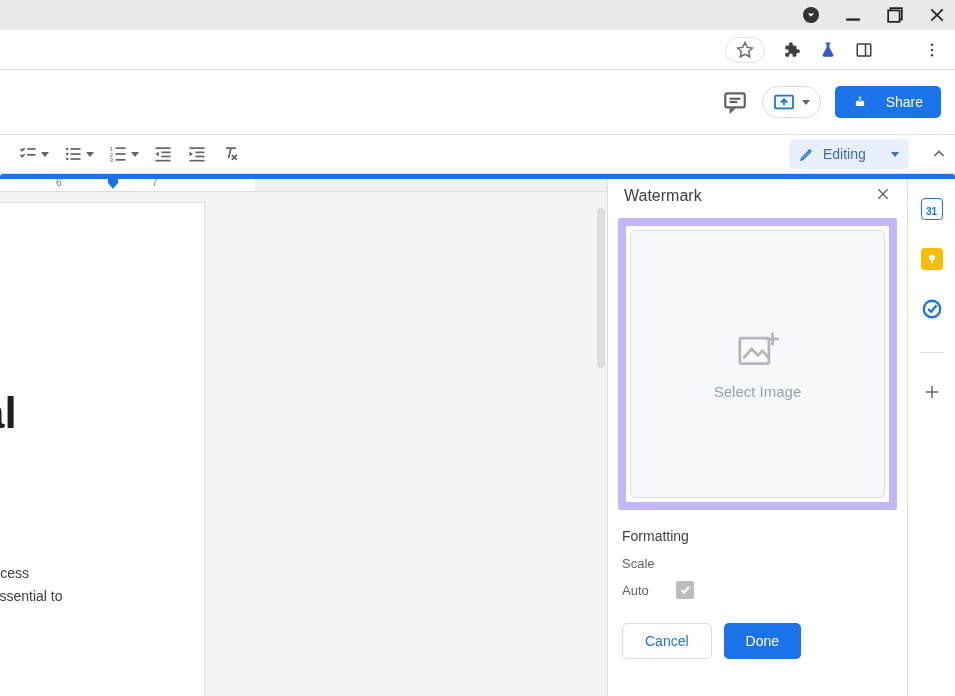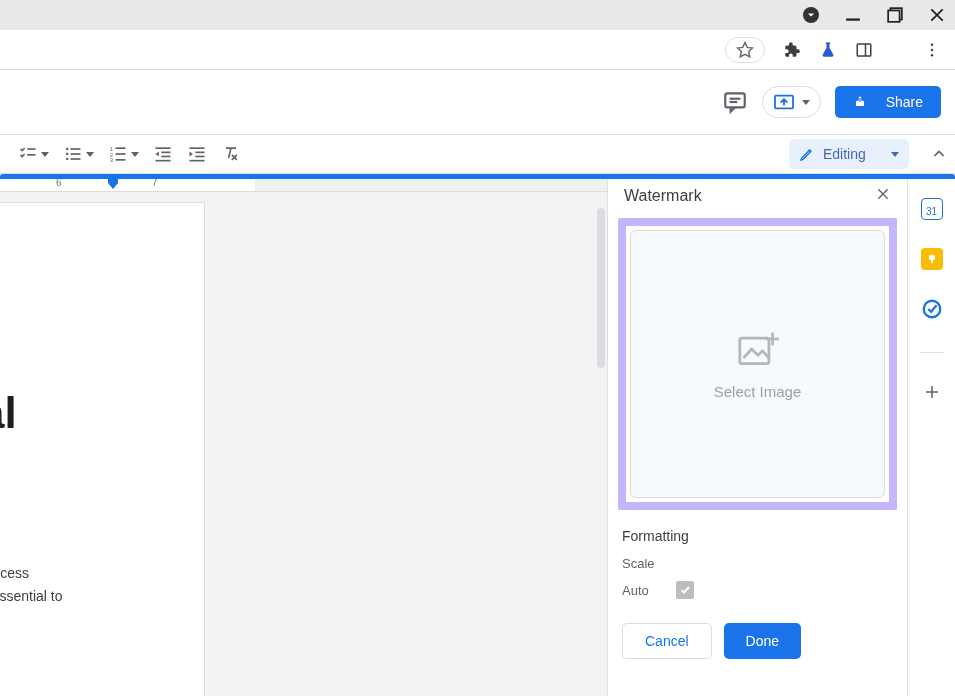--- a/index.html
+++ b/index.html
@@ -61,21 +61,21 @@
     .scale-caret { margin-left: auto; border-left: 4px solid transparent; border-right: 4px solid transparent; border-top: 4px solid #bdbdbd; }
     .chk { width: 18px; height: 18px; background: #bdbdbd; border-radius: 2px; display: flex; align-items: center; justify-content: center; }
 
     .btnrow { display: flex; justify-content: flex-start; gap: 12px; padding: 14px 4px 2px 4px; }
     .btn { height: 36px; padding: 0 22px; border-radius: 5px; font-size: 14px; display: flex; align-items: center; justify-content: center; font-weight: 500; }
     .btn-outline { border: 1px solid #dadce0; color: #1a73e8; background: #fff; }
     .btn-fill { background: #1a73e8; color: #fff; }
 
     
     .apprail { width: 48px; border-left: 1px solid #e0e0e0; background: #fff; display: flex; flex-direction: column; align-items: center; gap: 28px; padding-top: 24px; }
-    .rail-ic { width: 22px; height: 22px; border-radius: 4px; display: flex; align-items: center; justify-content: center; font-size: 10px; font-weight: normal; }
+    .rail-ic { width: 22px; height: 22px; border-radius: 4px; display: flex; align-items: center; justify-content: center; font-size: 10px; font-weight: bold; }
     .rail-sep { width: 24px; height: 1px; background: #e0e0e0; margin-top: 4px; }
 
     
     .vscroll { position: absolute; right: 2px; top: 16px; width: 8px; height: 160px; background: #dadce0; border-radius: 4px; }
   </style>
 </head>
 <body>
 
 <div class="titlebar">
   <div class="sys dot-down">

